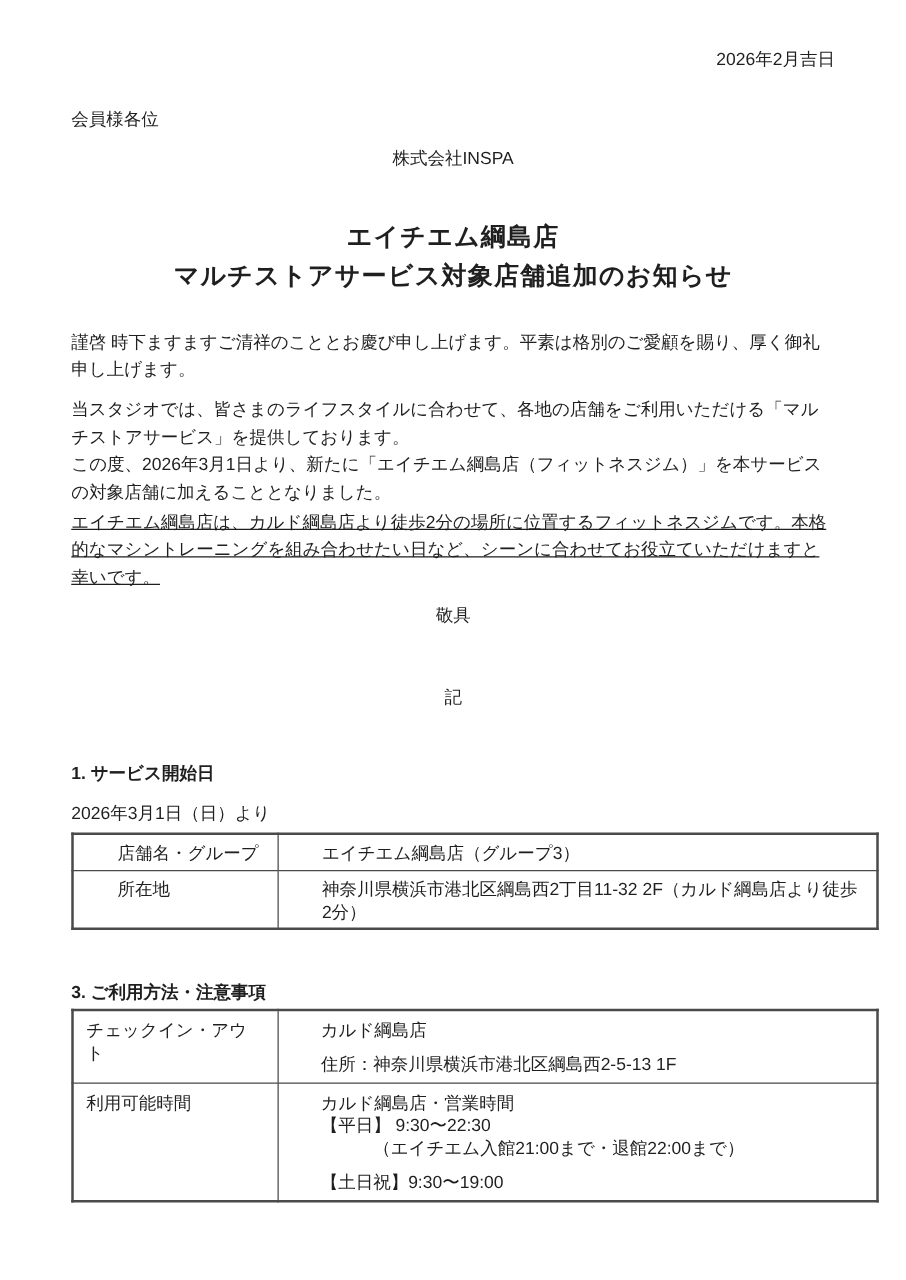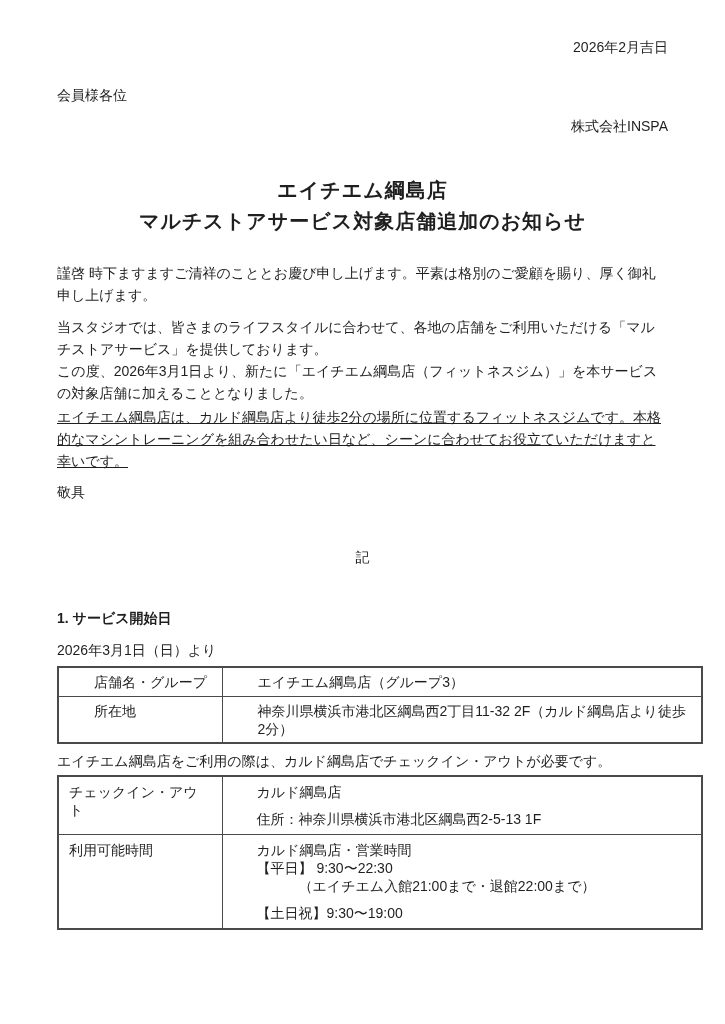--- a/index.html
+++ b/index.html
@@ -16,33 +16,33 @@
     width: 725px;
     height: 1024px;
     padding: 36px 57px 0 57px;
     background: #ffffff;
     font-size: 14px;
     line-height: 22px;
   }
   .right { text-align: right; }
   .date-row { font-size: 14px; }
   .recipient { margin-top: 26px; }
-  .company { margin-top: 9px; }
+  .company { margin-top: 9px; text-align: center; }
   .doc-title {
     margin-top: 38px;
     text-align: center;
     font-weight: bold;
     font-size: 20px;
     line-height: 31px;
     letter-spacing: 1px;
   }
   .greeting { margin-top: 25px; }
   .para2 { margin-top: 10px; }
   .para3 { margin-top: 2px; text-decoration: underline; }
-  .closing { margin-top: 9px; text-align: left; }
+  .closing { margin-top: 9px; text-align: center; }
   .record-mark { margin-top: 43px; text-align: center; }
   .sec-heading { font-weight: bold; }
   .sec1-heading { margin-top: 39px; }
   .sec1-body { margin-top: 10px; }
   .sec2-heading { margin-top: 33px; }
   .sec3-heading { margin-top: 38px; }
   .sec3-note { margin-top: 6px; }
   .doc-table {
     width: 646px;
     border-collapse: collapse;
@@ -101,21 +101,21 @@
       <td class="label-cell">店舗名・グループ</td>
       <td>エイチエム綱島店（グループ3）</td>
     </tr>
     <tr>
       <td class="label-cell">所在地</td>
       <td>神奈川県横浜市港北区綱島西2丁目11-32 2F（カルド綱島店より徒歩2分）</td>
     </tr>
   </tbody>
     </table>
 
-  <div class="sec3-note">エイチエム綱島店をご利用の際は、カルド綱島店でチェックイン・アウトが必要です。</div>
+  <div class="sec-heading sec3-heading">3. ご利用方法・注意事項</div>
 
   <table class="doc-table t2">
     <tbody>
         <tr>
       <td class="label-cell">チェックイン・アウト</td>
       <td>
             <div class="cell-line">カルド綱島店</div>
             <div class="cell-line blank"></div>
             <div class="cell-line">住所：神奈川県横浜市港北区綱島西2-5-13 1F</div>
           </td>

